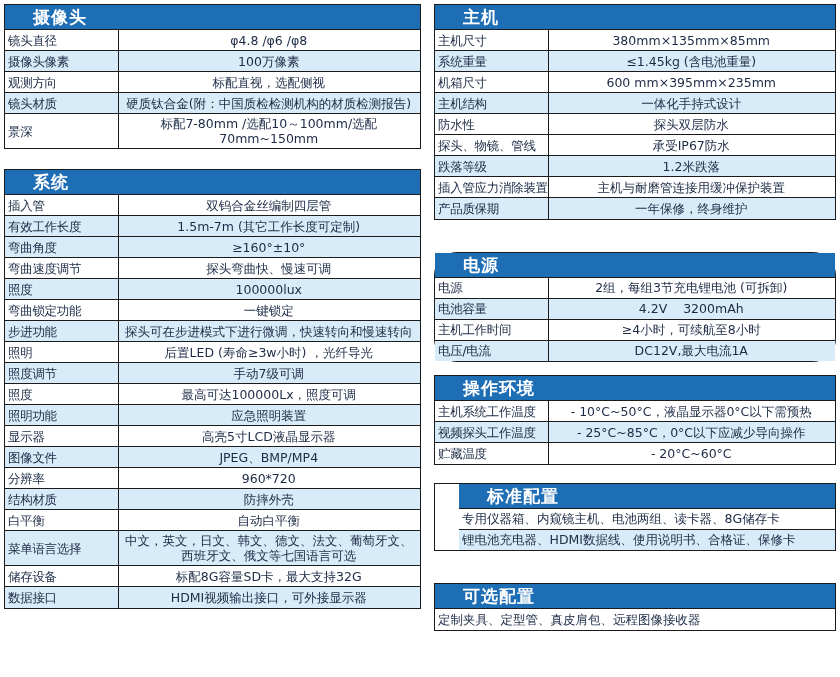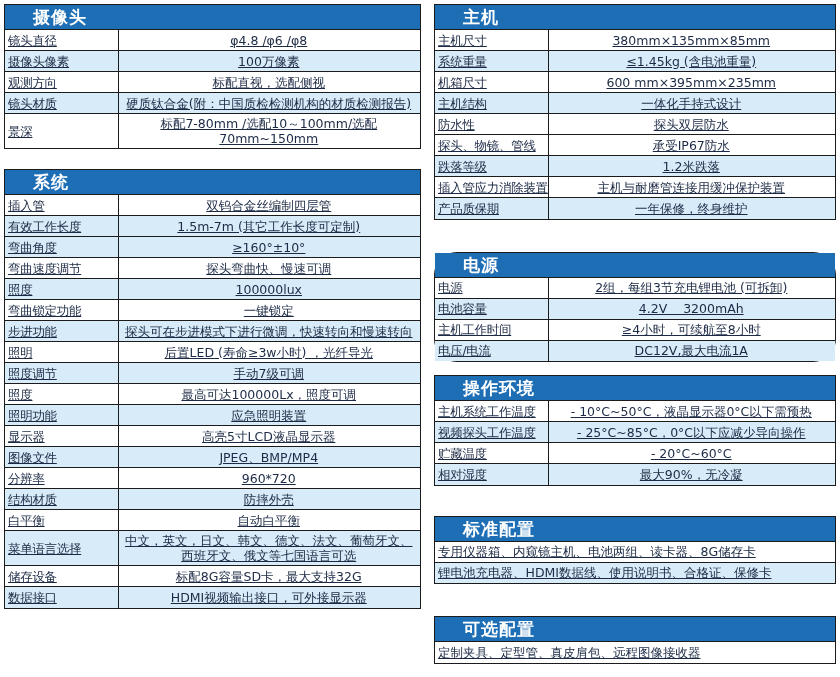--- a/index.html
+++ b/index.html
@@ -17,41 +17,41 @@
   }
   .col{position:absolute;top:4px;}
   .col-left{left:4px;width:417px;}
   .col-right{left:434px;width:402px;}
   .spec-section{border:1.5px solid var(--bd);background:#fff;}
   .sec-header{
     background:var(--hdr-bg);color:#ffffff;font-weight:bold;
     font-size:17px;height:24px;line-height:24px;padding-left:28px;
     letter-spacing:1px;white-space:nowrap;overflow:hidden;
   }
-  table.spec-table{width:100%;border-collapse:collapse;table-layout:fixed;text-decoration:underline;}
+  table.spec-table{width:100%;border-collapse:collapse;table-layout:fixed;}
   table.spec-table td{
     border-top:1.5px solid var(--bd);
     height:21px;vertical-align:middle;
     font-size:12.5px;line-height:15px;
     padding:2px 4px 2px 3px;
     overflow:hidden;
   }
   td.label-cell{
     width:113px;border-right:1.5px solid var(--bd);
     padding-left:9px;font-size:12px;white-space:nowrap;letter-spacing:-0.3px;
   }
   td.value-cell{white-space:pre-wrap;text-align:center;}
   td.full-cell{padding-left:10px;white-space:pre-wrap;}
   tr.shaded td{background:var(--alt-bg);}
   
   .mb-camera{margin-bottom:20px;}
   .mb-host{margin-bottom:32px;}
   .mb-power{margin-bottom:13px;border-radius:23px;}
-  .mb-env{margin-bottom:30px;}
-  .mb-std{margin-bottom:32px;}
+  .mb-env{margin-bottom:18px;}
+  .mb-std{margin-bottom:32px;padding-left:24px;}
 </style>
 </head>
 <body>
 
 <div class="col col-left">
 
   <div class="spec-section mb-camera">
     <div class="sec-header">摄像头</div>
     <table class="spec-table">
       <tbody>
@@ -244,24 +244,20 @@
             <td class="value-cell">- 10°C~50°C，液晶显示器0°C以下需预热</td>
           </tr>
           <tr class="shaded">
             <td class="label-cell">视频探头工作温度</td>
             <td class="value-cell">- 25°C~85°C，0°C以下应减少导向操作</td>
           </tr>
           <tr>
             <td class="label-cell">贮藏温度</td>
             <td class="value-cell">- 20°C~60°C</td>
           </tr>
-          <tr class="shaded">
-            <td class="label-cell">相对湿度</td>
-            <td class="value-cell">最大90%，无冷凝</td>
-          </tr>
         </tbody>
     </table>
   </div>
 
   <div class="spec-section mb-std">
     <div class="sec-header">标准配置</div>
     <table class="spec-table">
       <tbody>
           <tr>
             <td class="full-cell" colspan="2">专用仪器箱、内窥镜主机、电池两组、读卡器、8G储存卡</td>

